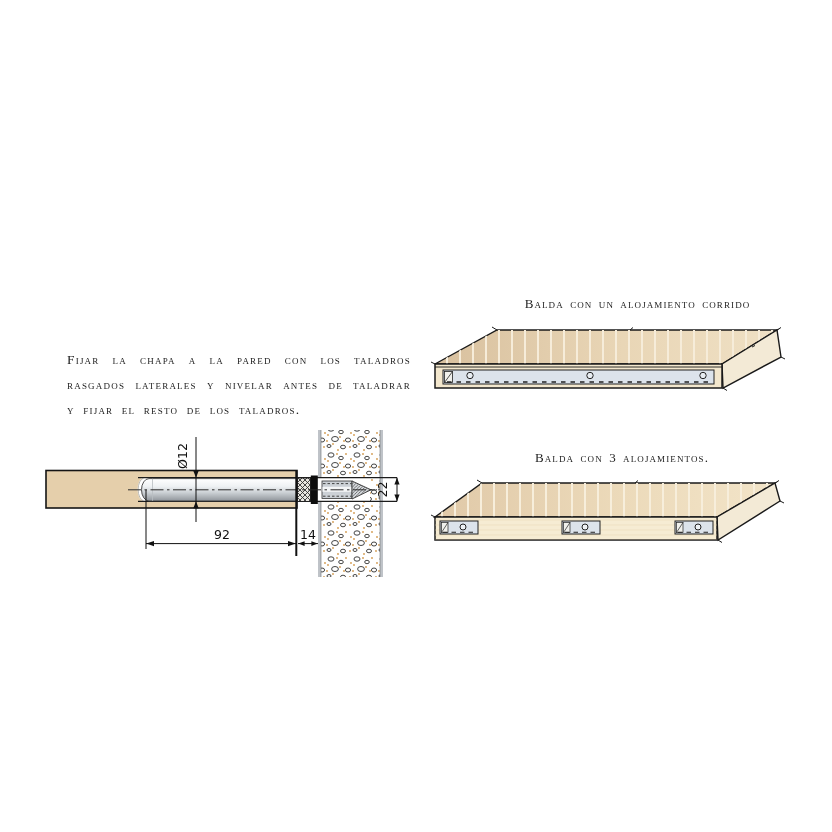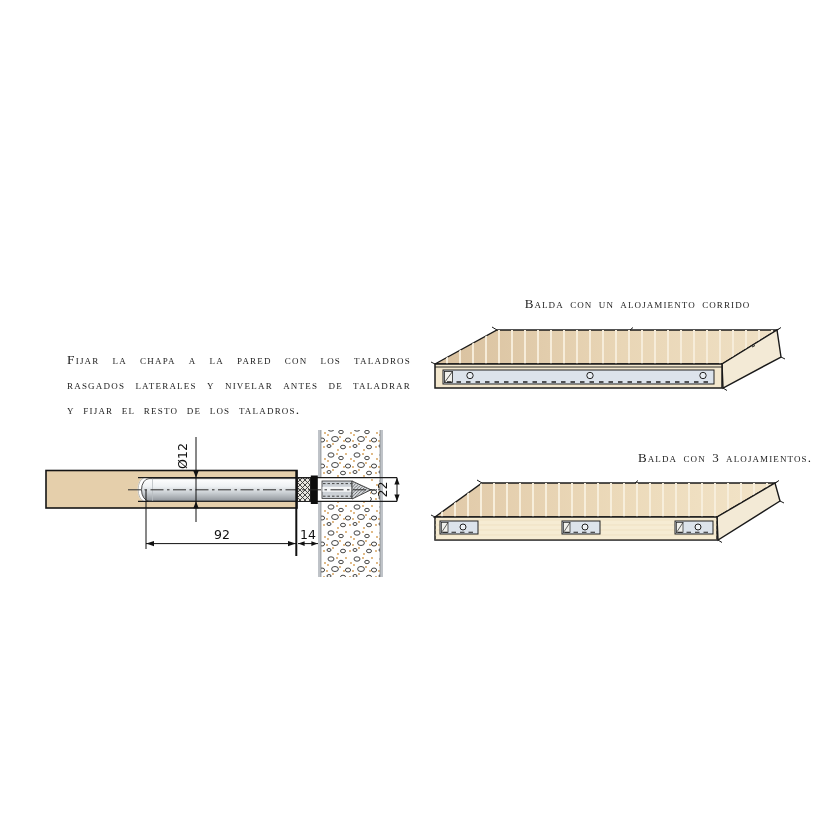--- a/index.html
+++ b/index.html
@@ -10,21 +10,21 @@
     font-family:"Liberation Serif",serif;font-variant:small-caps;
     font-size:13.5px;line-height:25px;letter-spacing:1.2px;word-spacing:4px;
     text-align:justify;color:#1c1c1c;
   }
   .caption{
     position:absolute;margin:0;text-align:center;
     font-family:"Liberation Serif",serif;font-variant:small-caps;
     font-size:13px;letter-spacing:1.1px;word-spacing:2px;color:#1c1c1c;white-space:nowrap;
   }
   .cap1{left:450px;top:296px;width:375px;}
-  .cap2{left:432px;top:450px;width:380px;text-align:right;}
+  .cap2{left:432px;top:450px;width:380px;}
   .drawing{position:absolute;}
   .d1{left:430px;top:322px;width:375px;height:95px;}
   .d2{left:40px;top:425px;width:370px;height:155px;}
   .d3{left:425px;top:468px;width:380px;height:85px;}
   svg{display:block;}
   .dimtxt{font-family:"DejaVu Sans",sans-serif;font-size:12.5px;fill:#111;}
 </style>
 </head>
 <body>
 

